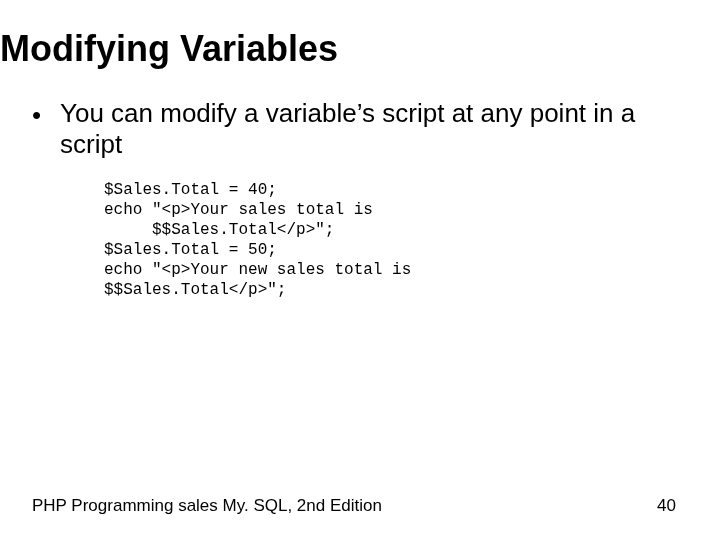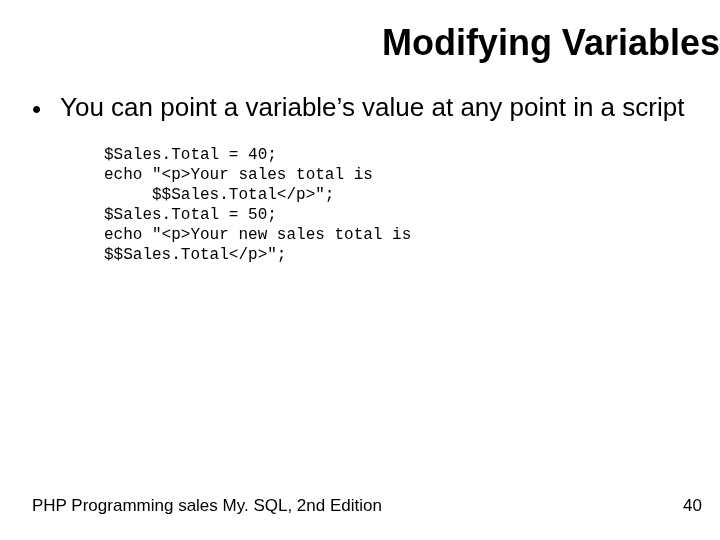--- a/index.html
+++ b/index.html
@@ -12,24 +12,24 @@
     color: #000;
     overflow: hidden;
   }
   .slide {
     position: relative;
     width: 720px;
     height: 540px;
     box-sizing: border-box;
   }
   .title {
-    text-align: right;
+    text-align: left;
     font-size: 36px;
     font-weight: bold;
-    padding-top: 22px;
+    padding-top: 28px;
   }
   .body {
     padding: 28px 32px 0 32px;
   }
   .bullet-row {
     display: flex;
     align-items: flex-start;
     font-size: 26px;
     line-height: 1.2;
   }
@@ -51,36 +51,36 @@
     padding-top: 20px;
   }
   .footer-left {
     position: absolute;
     left: 32px;
     bottom: 24px;
     font-size: 17px;
   }
   .footer-right {
     position: absolute;
-    right: 18px;
+    right: 44px;
     bottom: 24px;
     font-size: 17px;
   }
 </style>
 </head>
 <body>
 
 <div class="slide">
 
   <div class="title">Modifying Variables</div>
 
   <div class="body">
     <div class="bullet-row">
       <div class="bullet-dot">•</div>
-      <div class="bullet-text">You can point a variable’s value at any point in a script</div>
+      <div class="bullet-text">You can modify a variable’s script at any point in a script</div>
     </div>
 
     <div class="code-block">$Sales.Total = 40;
 echo "&lt;p&gt;Your sales total is
      $$Sales.Total&lt;/p&gt;";
 $Sales.Total = 50;
 echo "&lt;p&gt;Your new sales total is
 $$Sales.Total&lt;/p&gt;";</div>
   </div>
 

